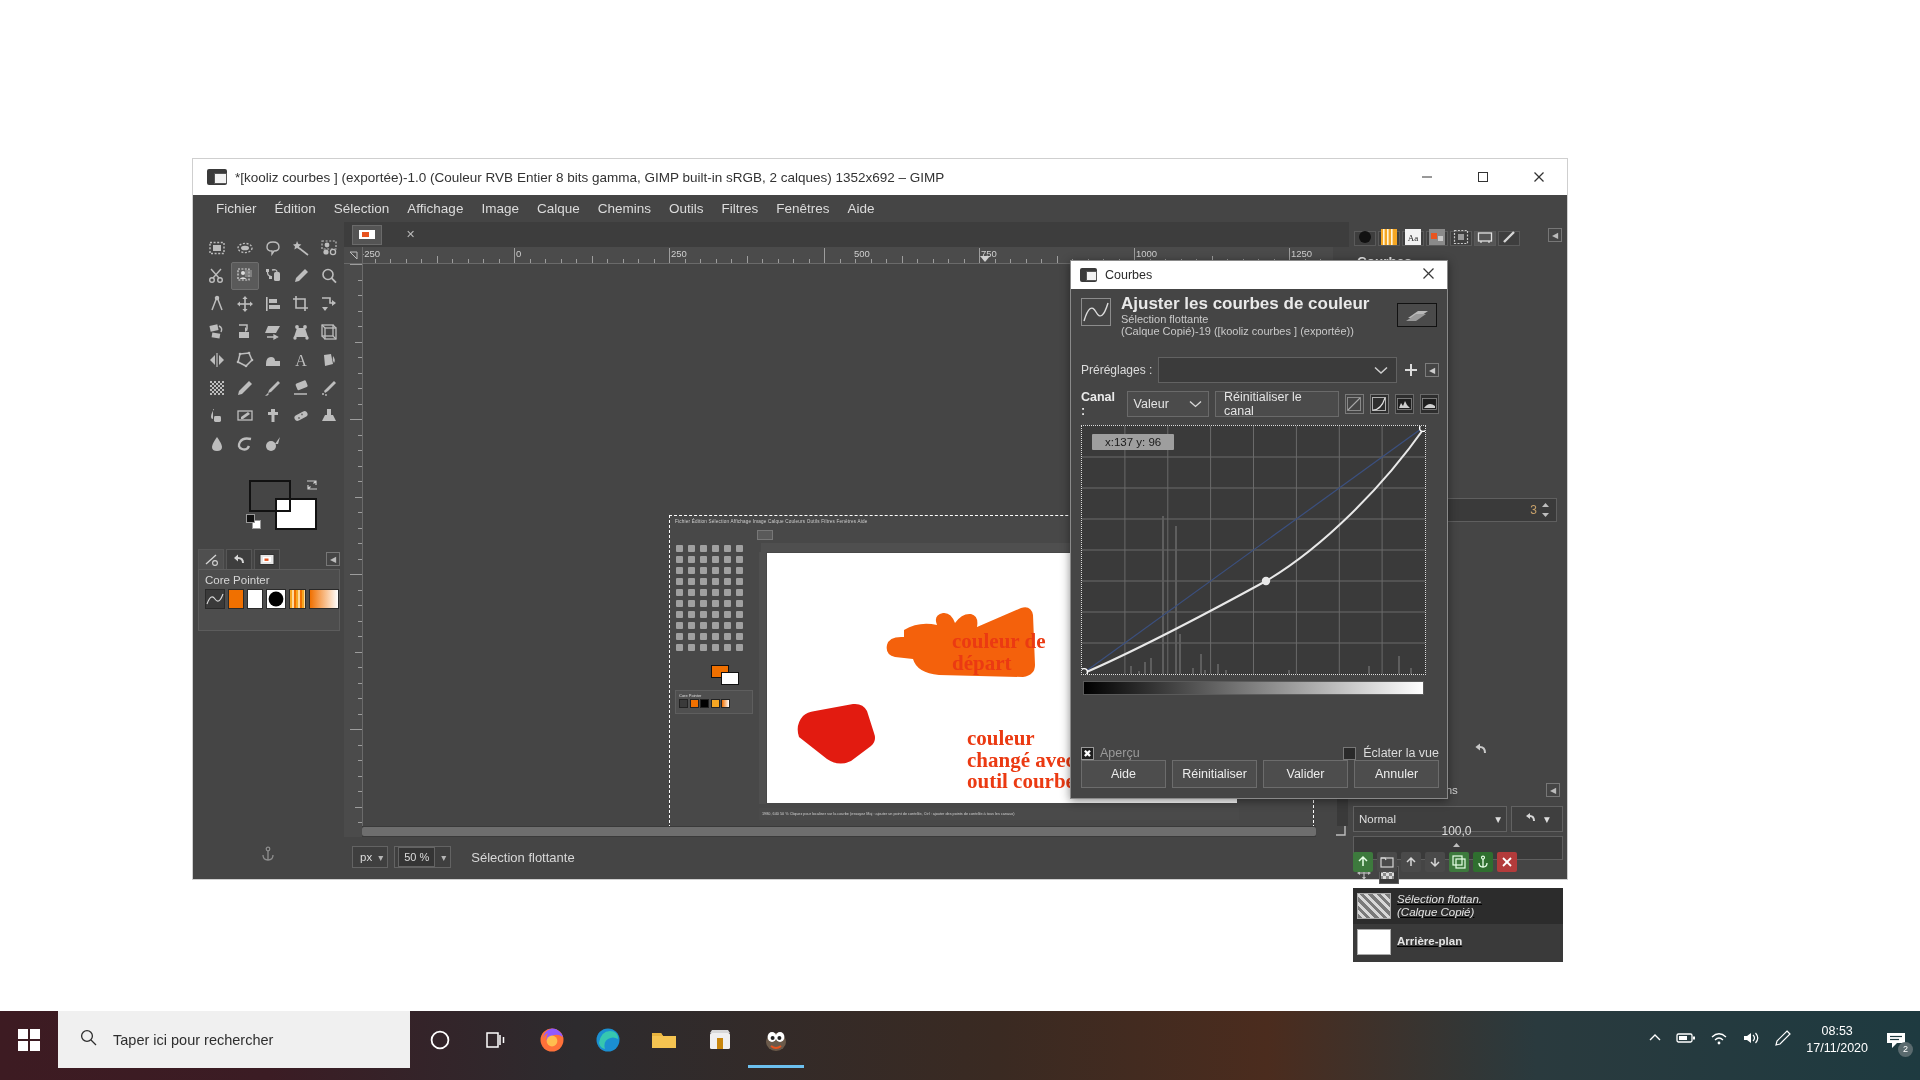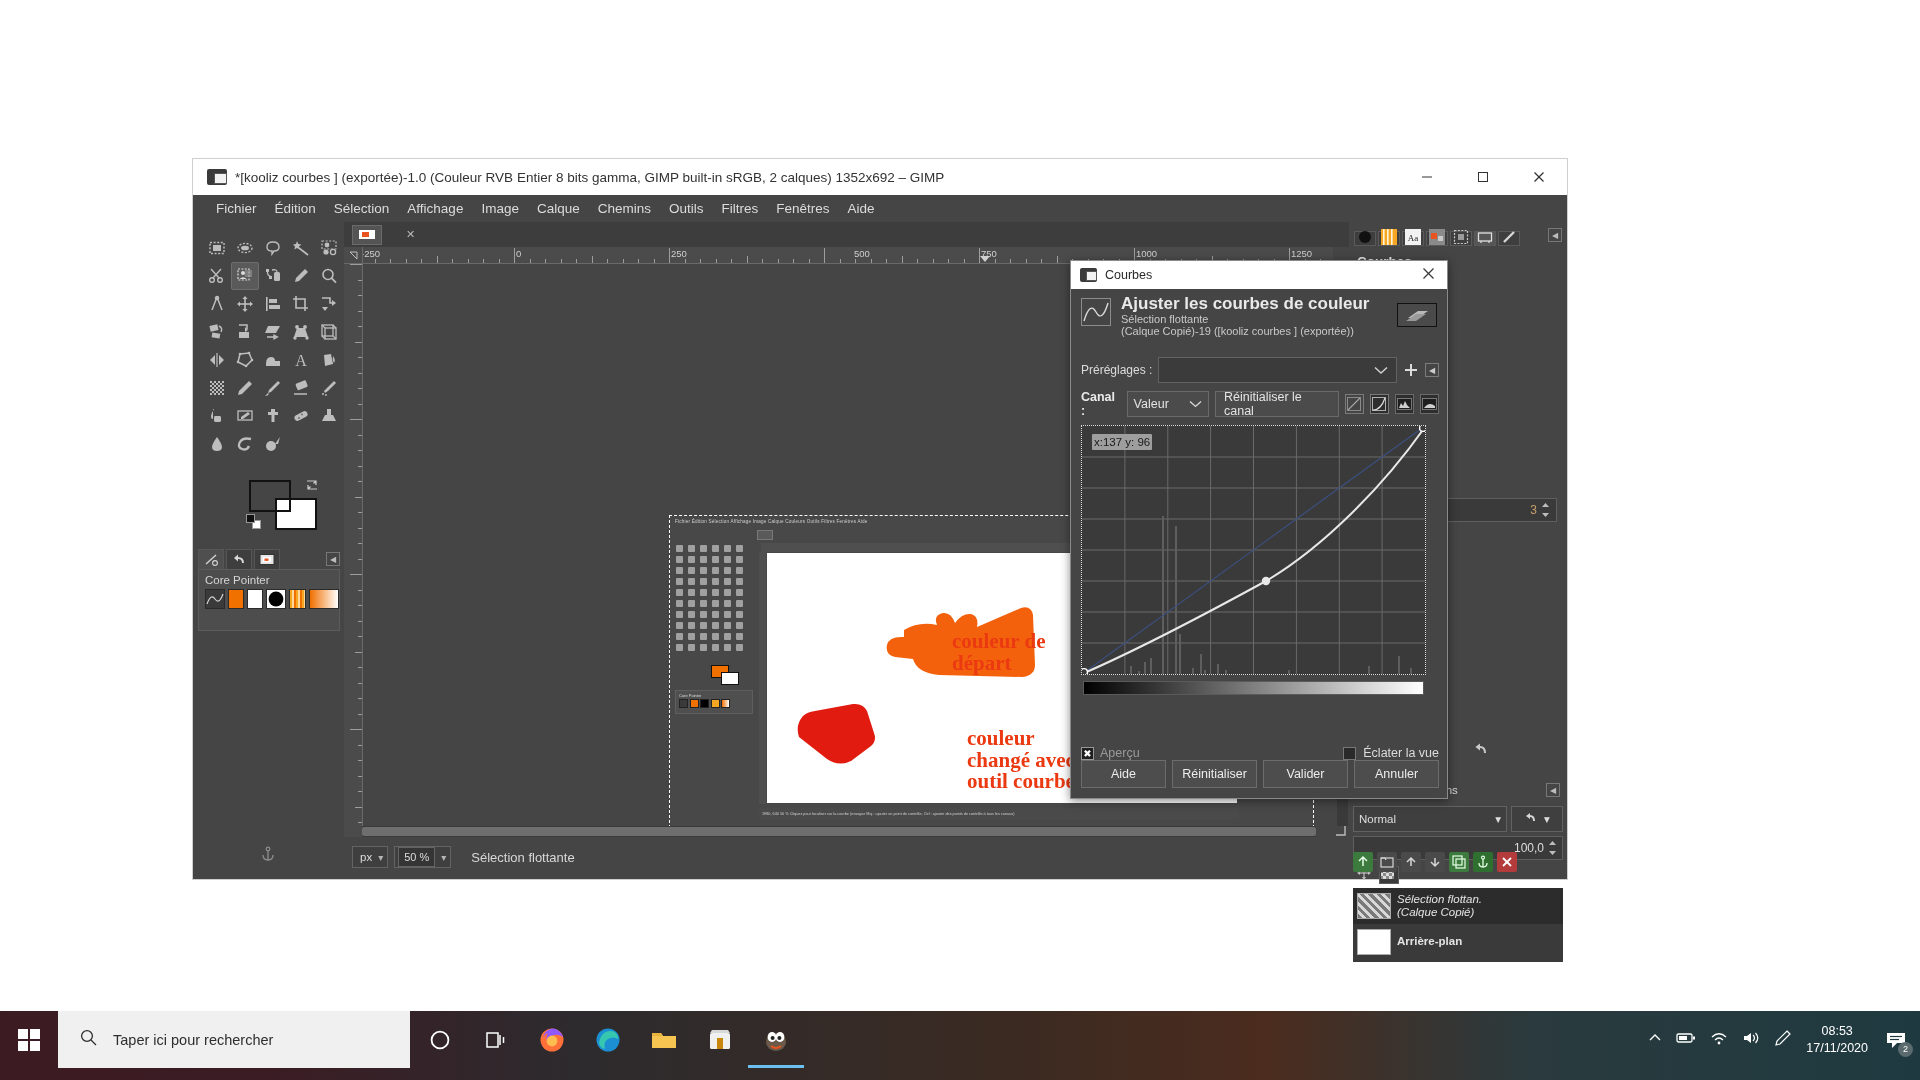--- a/index.html
+++ b/index.html
@@ -161,27 +161,27 @@
   #rd-bottom-icons { position:absolute; left:8px; top:520px; width:200px; display:flex; gap:30px;
                      align-items:center; justify-content:center;}
   #rd-layer-tabs { position:absolute; left:0px; top:556px; width:217px; height:24px; display:flex;
                    align-items:center; gap:4px; padding-left:6px; }
   .lt-item { display:flex; align-items:center; gap:3px; color:#d6d6d6; font-size:11.5px; }
   #rd-modes { position:absolute; left:4px; top:584px; width:210px; height:26px; display:flex; gap:4px; }
   .rd-sel { flex:1; background:#3f3f3f; border:1px solid #626262; display:flex; align-items:center;
             justify-content:space-between; padding:0 5px; color:#dedede; font-size:11.5px; }
   #rd-opac { position:absolute; left:4px; top:614px; width:210px; height:24px; background:#3a3a3a;
              border:1px solid #5f5f5f; display:flex; align-items:center; justify-content:flex-end;
-             padding-right:3px; gap:3px;}
+             padding-right:3px; gap:3px;flex-direction:column;}
   #rd-opac .val { color:#dedede; font-size:12px; }
   #rd-lockrow { position:absolute; left:4px; top:642px; width:210px; height:22px; display:flex;
                 align-items:center; gap:8px; padding-left:4px;}
   .lock-box { width:20px; height:18px; border:1px solid #5d5d5d; background:#3b3b3b; }
   #layerlist { position:absolute; left:4px; top:666px; width:210px; height:74px; background:#3a3a3a; }
-  .layer-row { height:36px; display:flex; align-items:center; gap:6px; padding-left:4px; }
+  .layer-row { height:36px; display:flex; align-items:center; gap:6px; padding-left:4px;text-decoration:underline; }
   .layer-row.sel { background:#2c2c2c; }
   .layer-thumb { width:34px; height:26px; border:1px solid #aaa; background:#fff; }
   .layer-name { font-size:11.5px; color:#e4e4e4; line-height:1.15; }
   .layer-name.it { font-style:italic; }
   #layer-btns { position:absolute; left:4px; bottom:4px; width:210px; height:24px; display:flex;
                 align-items:center; gap:4px; }
   .lbtn { width:20px; height:20px; display:flex; align-items:center; justify-content:center; border-radius:2px;}
 
   
   #curves { position:absolute; left:1070px; top:260px; width:378px; height:539px;
@@ -1385,21 +1385,21 @@
 
         <line x1="0" y1="248" x2="343" y2="0" stroke="#3b5080" stroke-width="1.2"></line>
 
         <path d="M0 248 C 60 222, 120 190, 184 155 C 240 122, 300 62, 343 1" fill="none" stroke="#e8e8e8" stroke-width="2"></path>
 
         <circle cx="2" cy="246" r="3.4" fill="#3a3a3a" stroke="#ffffff" stroke-width="1.4"></circle>
         <circle cx="184" cy="155" r="4.2" fill="#e8e8e8"></circle>
         <circle cx="341" cy="2" r="3.4" fill="#3a3a3a" stroke="#ffffff" stroke-width="1.4"></circle>
       </svg>
       <div style="position:absolute;left:10px;top:8px;background:#9e9e9e;color:#1a1a1a;font-size:11.5px;
-                  padding:2px 2px;border-radius:1px;">x:137 y: 96</div>
+                  padding:2px 13px;border-radius:1px;">x:137 y: 96</div>
     </div>
 
     <div id="cv-grad"></div>
 
 
     <div id="cv-checks">
       <span class="cb">✖</span>
       <span class="lbl">Aperçu</span>
       <span class="right">
         <span class="cb2"></span>

